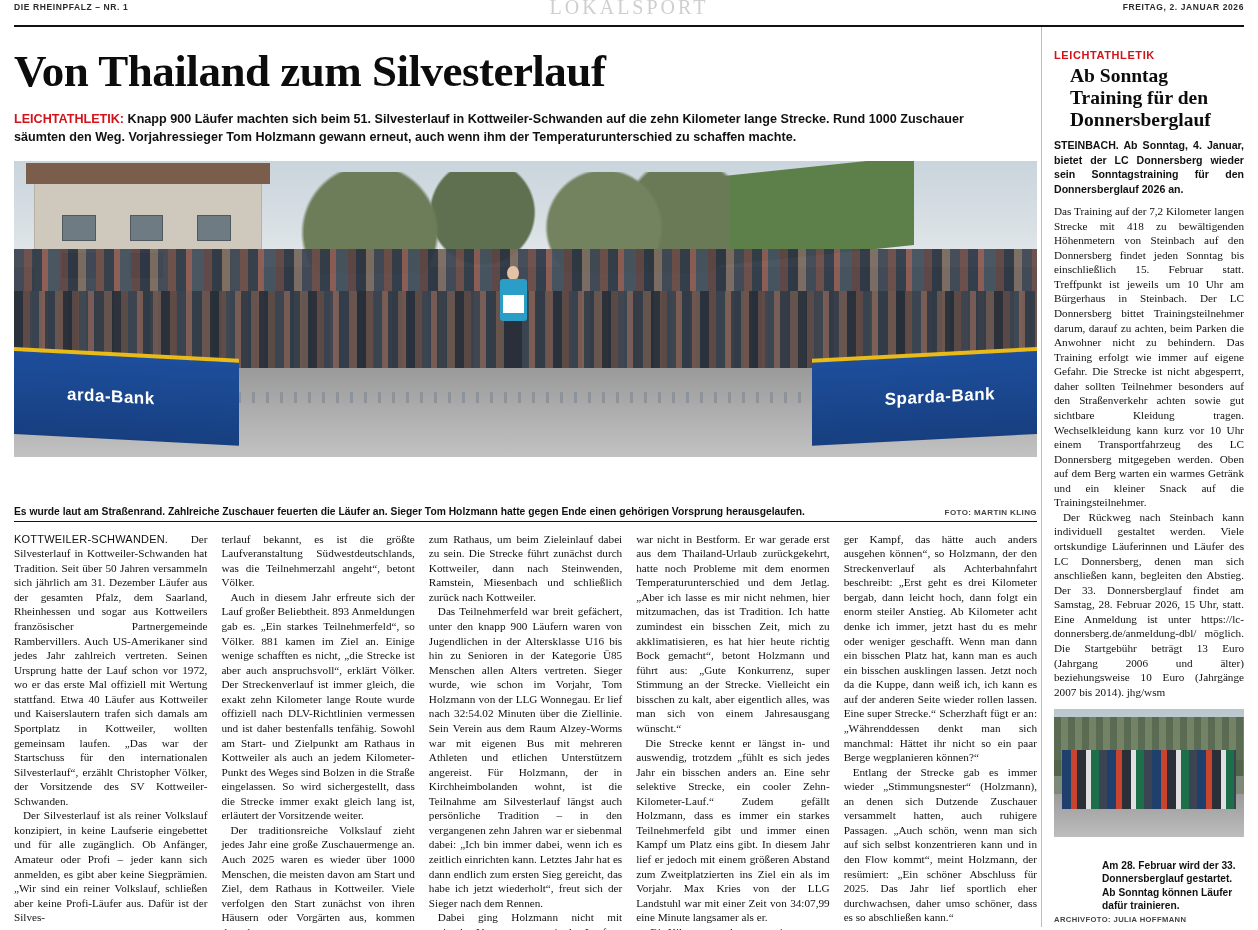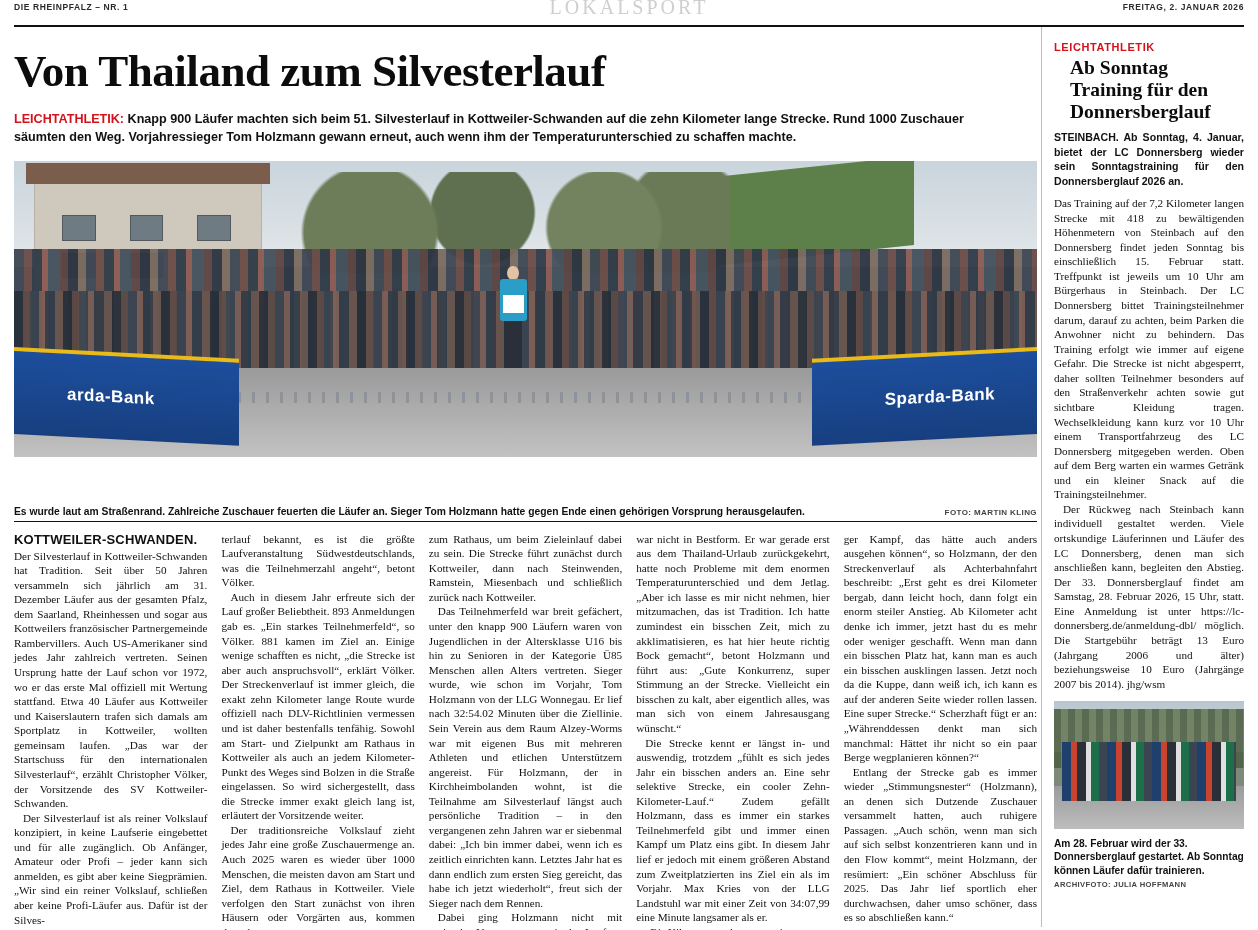--- a/index.html
+++ b/index.html
@@ -225,28 +225,28 @@
     font-size:11.2px;
     line-height:1.30;
     text-align:justify;
     hyphens:auto;
     -webkit-hyphens:auto;
   }
   .col p { margin:0 0 0 0; text-indent: 0; }
   .col p + p { text-indent: 9px; }
   .lead-loc {
     font-family:"Liberation Sans", sans-serif;
-    font-weight:bold; font-size:13px; letter-spacing:.2px;
+    font-weight:normal; font-size:11px; letter-spacing:.2px;
   }
 
   
   .side-kicker {
     font-family:"Liberation Sans", sans-serif;
     color:#d4121a; font-weight:bold; font-size:11px;
-    letter-spacing:.6px; margin-top:14px;
+    letter-spacing:.6px; margin-top:22px;
   }
   h2.side-head {
     font-family:"Liberation Serif", serif;
     font-weight:bold; font-size:19.5px; line-height:1.12;
     margin:4px 0 8px 16px; color:#0c0c0c;
   }
   .side-lead {
     font-family:"Liberation Sans", sans-serif;
     font-weight:bold; font-size:10.6px; line-height:1.36;
     text-align:justify; margin-bottom:8px;
@@ -277,21 +277,22 @@
   }
   .side-photo .sp-runners {
     position:absolute; left:4%; bottom:22%; width:92%; height:46%;
     background:repeating-linear-gradient(90deg,
       #1f3f6d 0 9px, #c9442f 9px 15px, #2b2f38 15px 24px,
       #e0e0e0 24px 29px, #1d6f4a 29px 37px, #3a4452 37px 45px);
   }
   .side-cap {
     font-family:"Liberation Sans", sans-serif;
     font-size:10.2px; font-weight:bold; line-height:1.3;
-    padding-top:8px;
+    padding-top:22px;
+    margin-left:48px;
   }
   .side-credit {
     font-family:"Liberation Sans", sans-serif;
     font-size:7.6px; font-weight:bold; color:#444;
     letter-spacing:.4px; padding-top:3px;
   }
 </style>
 </head>
 <body>
 

